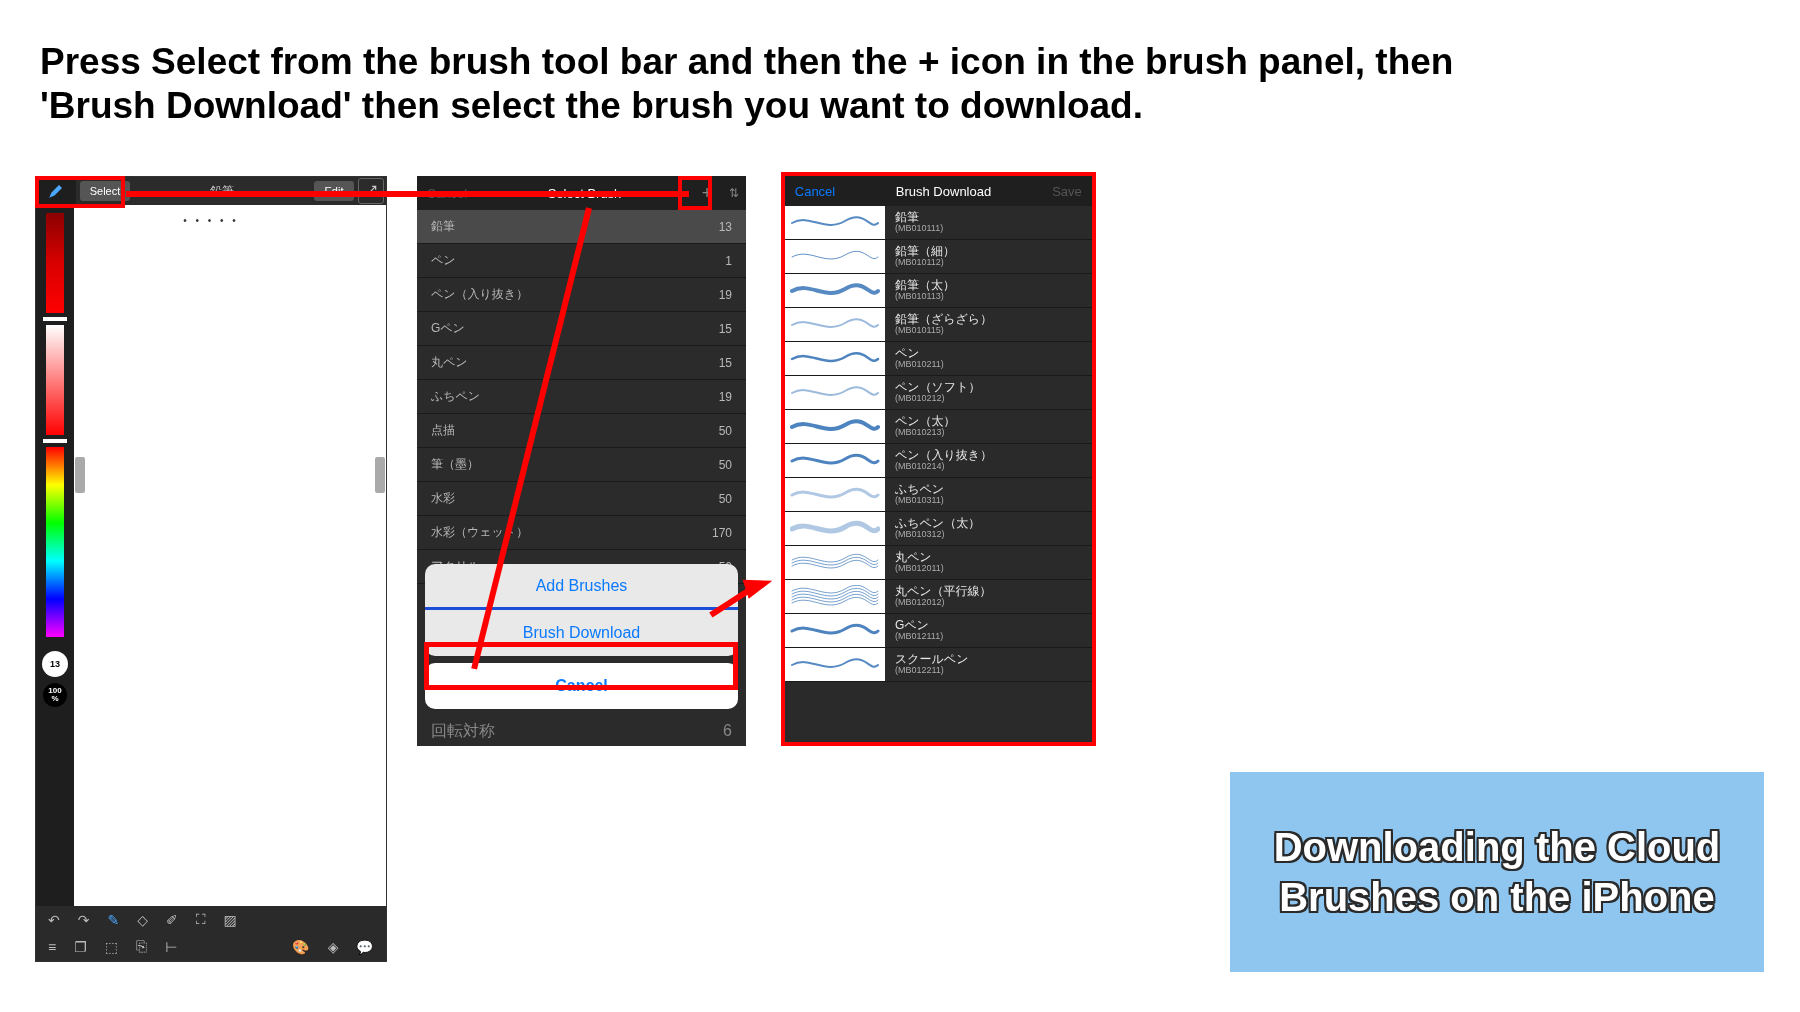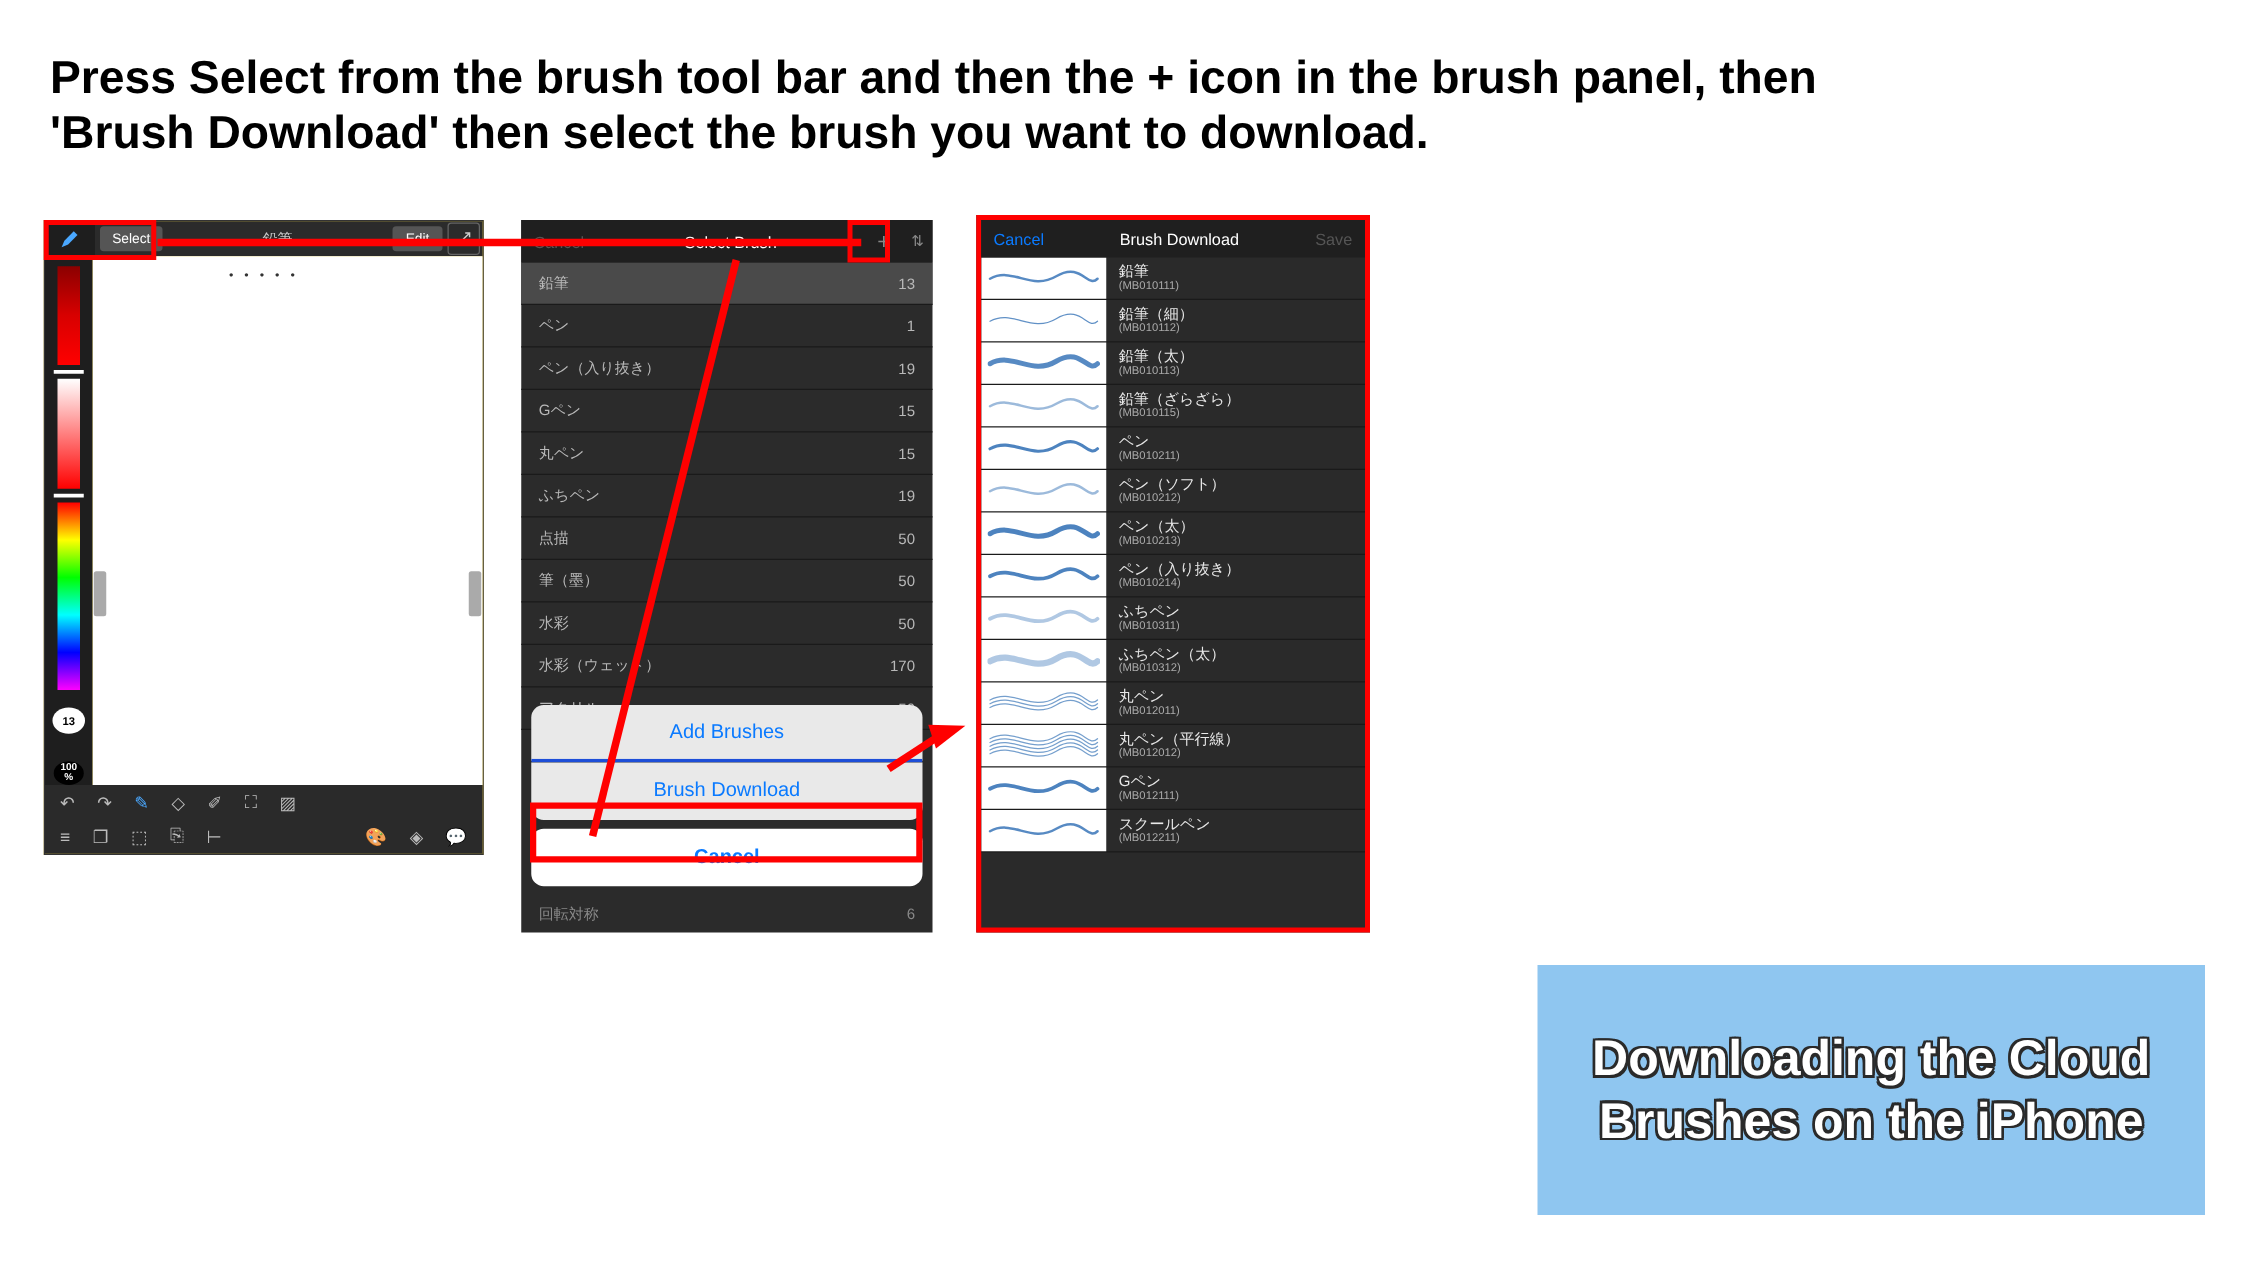--- a/index.html
+++ b/index.html
@@ -12,22 +12,22 @@
     font-size: 37px;
     font-weight: 700;
     color: #000000;
     line-height: 1.2;
   }
 
   
   .panel1 {
     position: absolute;
     left: 35px; top: 176px;
-    width: 352px; height: 508px;
-    background: #fde047;
+    width: 352px; height: 786px;
+    background: #fca5a5;
     border: 1px solid #333;
   }
   .p1-top {
     height: 28px;
     display: flex;
     align-items: center;
     background: #2b2b2b;
     color: #fff;
     font-size: 12px;
     position: relative;
@@ -80,21 +80,21 @@
   .hue-gap { width:24px; height:4px; background:#fff; margin-top:4px; }
   .hue-b { width:18px; height:110px; background:linear-gradient(#fff,#ff0000); margin-top:4px;}
   .hue-gap2 { width:24px; height:4px; background:#fff; margin-top:4px; }
   .hue-c { width:18px; height:190px; margin-top:4px;
     background:linear-gradient(#ff0000,#ffff00,#00ff00,#00ffff,#0000ff,#ff00ff);}
   .circle-w { width:26px;height:26px;border-radius:50%;background:#fff;
     display:flex;align-items:center;justify-content:center;
     font-size:9px;font-weight:700;color:#000;margin-top:14px;}
   .circle-b { width:24px;height:24px;border-radius:50%;background:#000;
     display:flex;flex-direction:column;align-items:center;justify-content:center;
-    font-size:8px;font-weight:700;color:#fff;margin-top:22px;line-height:1;}
+    font-size:8px;font-weight:700;color:#fff;margin-top:6px;line-height:1;}
   .p1-dragL,.p1-dragR{
     position:absolute; top:280px; width:10px; height:36px;
     background:#aaa; border-radius:2px;
   }
   .p1-dragL{ left:39px; }
   .p1-dragR{ right:1px; }
 
   .p1-bottom {
     position:absolute;
     left:0; right:0; bottom:0; height:55px;
@@ -138,21 +138,21 @@
     height:46px; margin:0 8px 7px 8px;
     background:#e9e9e9; border-radius:10px;
     display:flex; align-items:center; justify-content:center;
     font-size:16px; color:#0a7aff;
   }
   .sheet-btn.top{border-radius:10px 10px 0 0; margin-bottom:0; border-bottom:3px solid #1d4ed8;}
   .sheet-btn.bot{border-radius:0 0 10px 10px; margin-top:0;}
   .sheet-btn.cancel{background:#fff; font-weight:600;}
   .p2-footer-row {
     height:30px; display:flex; align-items:center; justify-content:space-between;
-    padding:0 14px; font-size:12px; color:#888;
+    padding:0 14px; font-size:16px; color:#888;
   }
 
   
   .panel3 {
     position:absolute;
     left:781px; top:172px;
     width:315px; height:574px;
     background:#2a2a2a;
     border:4px solid #ff0000;
   }

